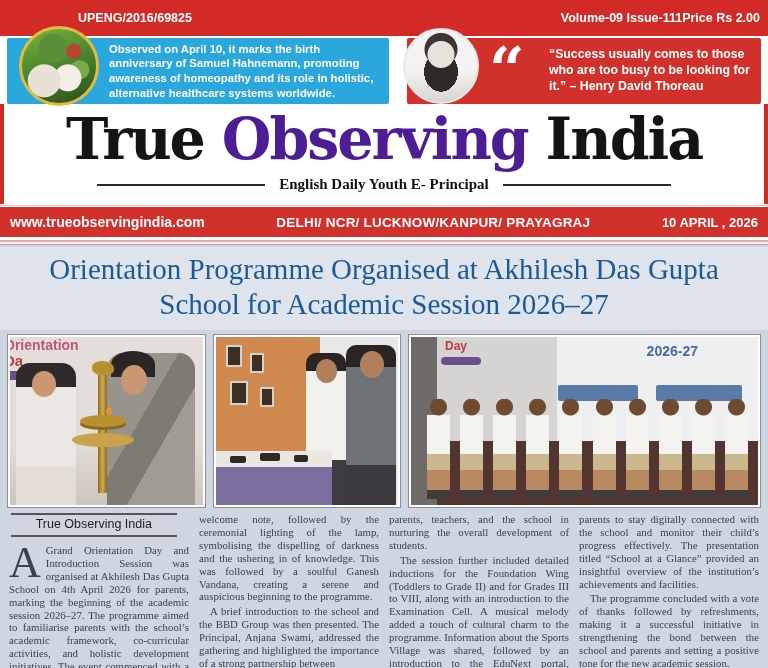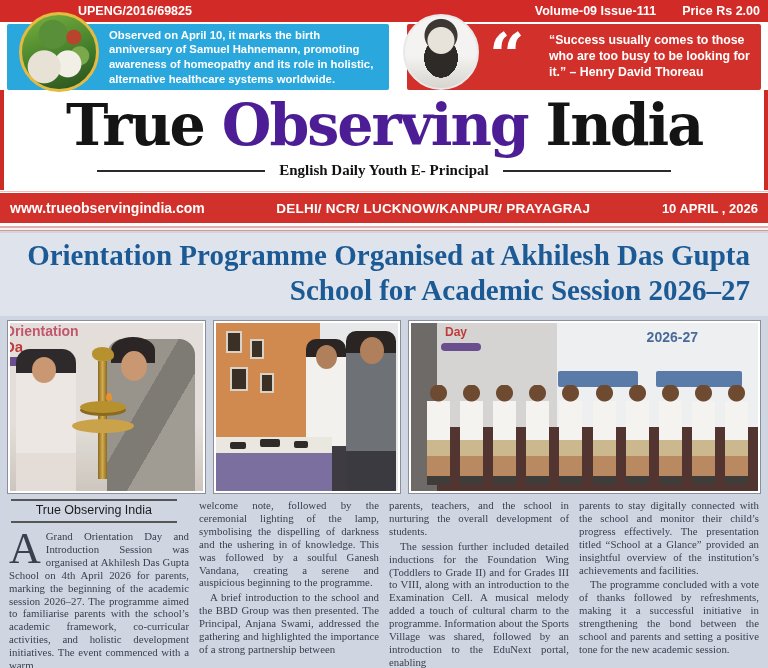--- a/index.html
+++ b/index.html
@@ -4,25 +4,25 @@
 <style>
   * { margin:0; padding:0; box-sizing:border-box; }
   html,body { background:#ffffff; }
   .page {
     position:relative; width:768px; height:668px; overflow:hidden;
     font-family:"Liberation Sans", sans-serif; background:#ffffff;
   }
 
   
   .topbar {
-    height:22px; background:#d22b27; color:#fff; font-weight:bold;
+    height:36px; background:#d22b27; color:#fff; font-weight:bold;
     display:flex; align-items:center; justify-content:space-between;
     font-size:12.5px; padding:0 8px 0 78px;
   }
-  .topbar .right { display:flex; gap:26px; }
+  .topbar .right { display:flex; }
 
   
   .infostrip { position:relative; margin:2px 7px 0; height:66px; display:flex; gap:18px; }
   .promo-box {
     flex:0 0 382px; background:#2aa7dc; border-radius:2px;
     color:#fff; font-weight:bold; font-size:11.3px; line-height:1.3;
     display:flex; align-items:center; padding:4px 8px 4px 102px;
   }
   .quote-box {
     flex:1; background:#d2302a; border-radius:2px; position:relative;
@@ -82,22 +82,22 @@
   .navbar .date { font-size:13px; }
   .stripe-bottom {
     height:10px;
     background:linear-gradient(#fff 0 3px, #e2aeac 3px 5px, #f7f2f2 5px 7px, #d99794 7px 8px, #cfd6e2 8px 10px);
   }
 
   
   .content { background:#cfd6e2; height:481px; }
   .headline-wrap { background:#dfe3ec; padding:5px 18px 7px; }
   .headline {
-    font-family:"Liberation Serif", serif; font-weight:bold; font-size:29px;
-    line-height:1.22; color:#1b5a94; text-align:right;
+    font-family:"Liberation Serif", serif; font-weight:normal; font-size:29px;
+    line-height:1.22; color:#1b5a94; text-align:center;
   }
 
   .photos { display:flex; gap:7px; padding:4px 7px 0; height:178px; }
   .frame { background:#fff; border:1px solid #8a8f99; padding:2px; }
   .scene { position:relative; width:100%; height:100%; overflow:hidden; }
 
   
   .f1 { flex:0 0 199px; }
   .s1 { background:linear-gradient(180deg, #e3ded9 0 60%, #cdc6be 100%); }
   .s1 .banner { position:absolute; left:-6px; top:1px; color:#c2566e; font-weight:bold; font-size:14px; line-height:15px; }

